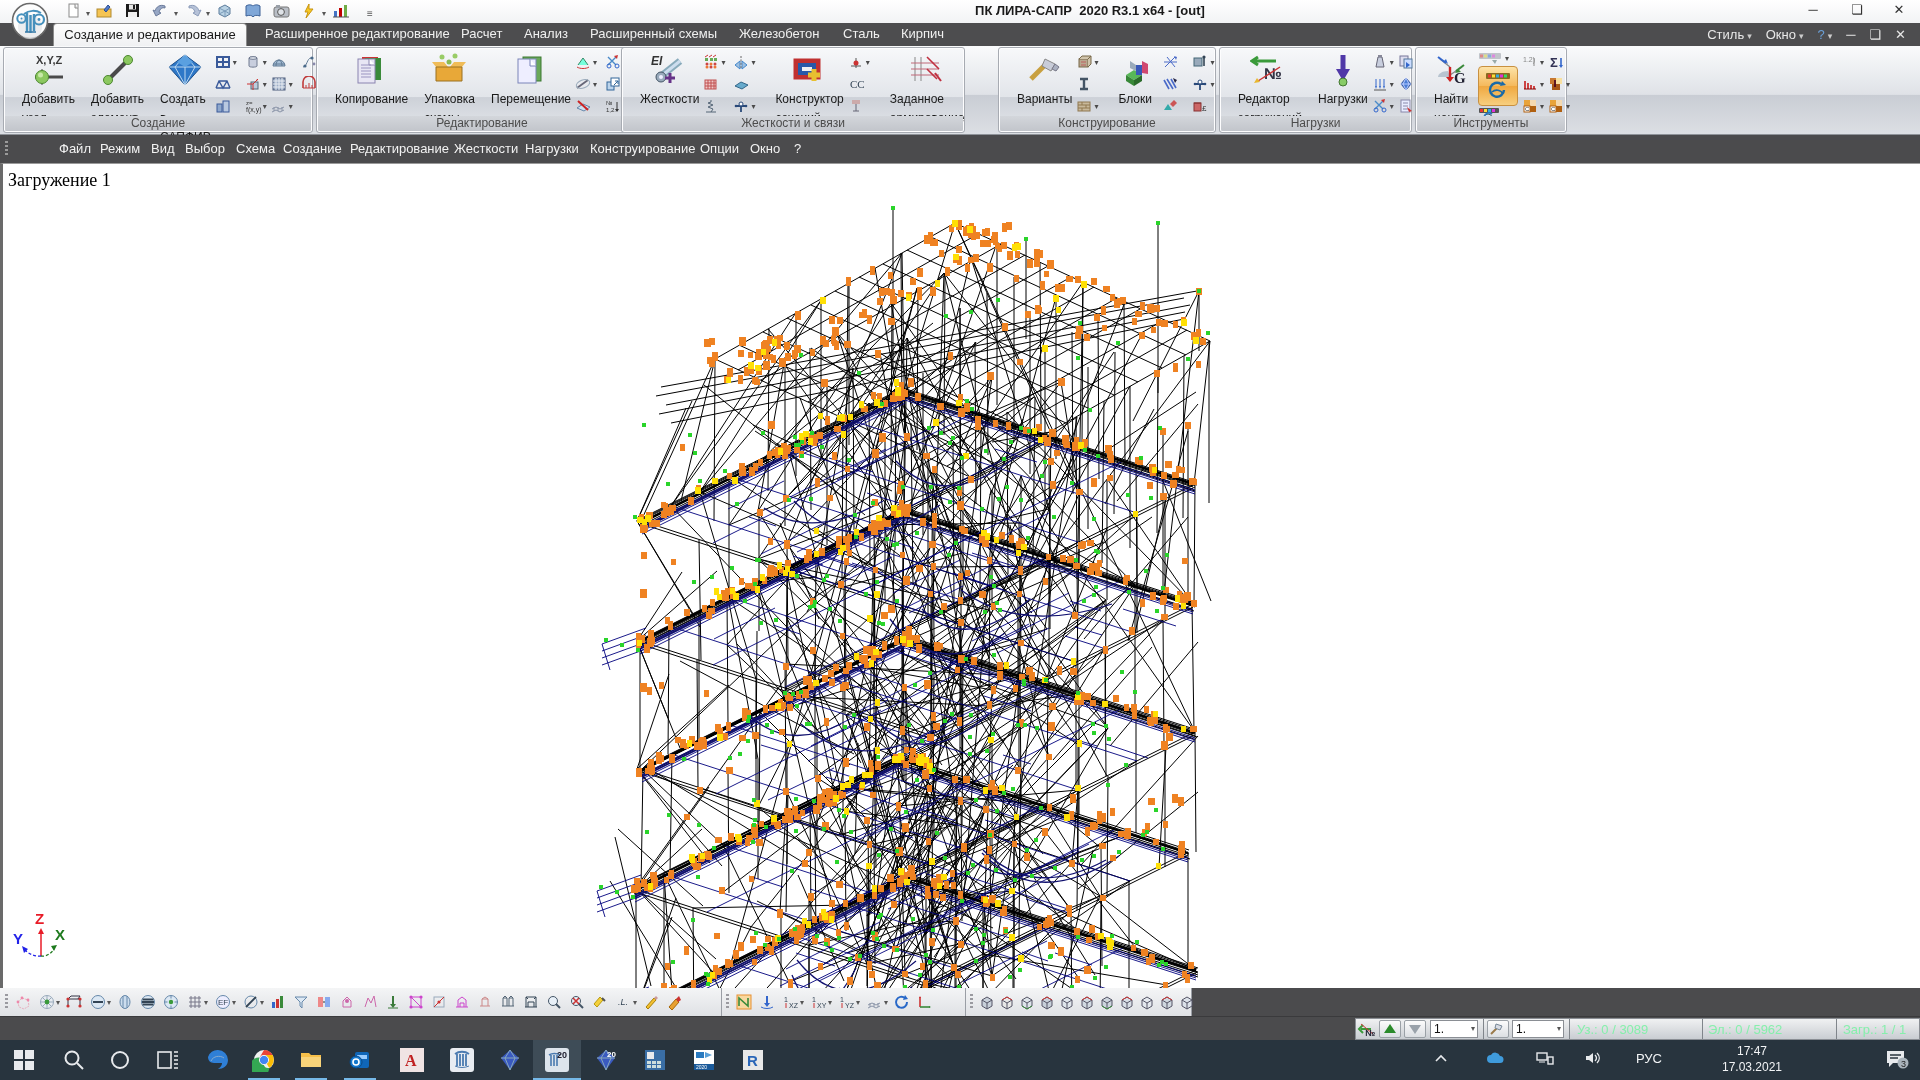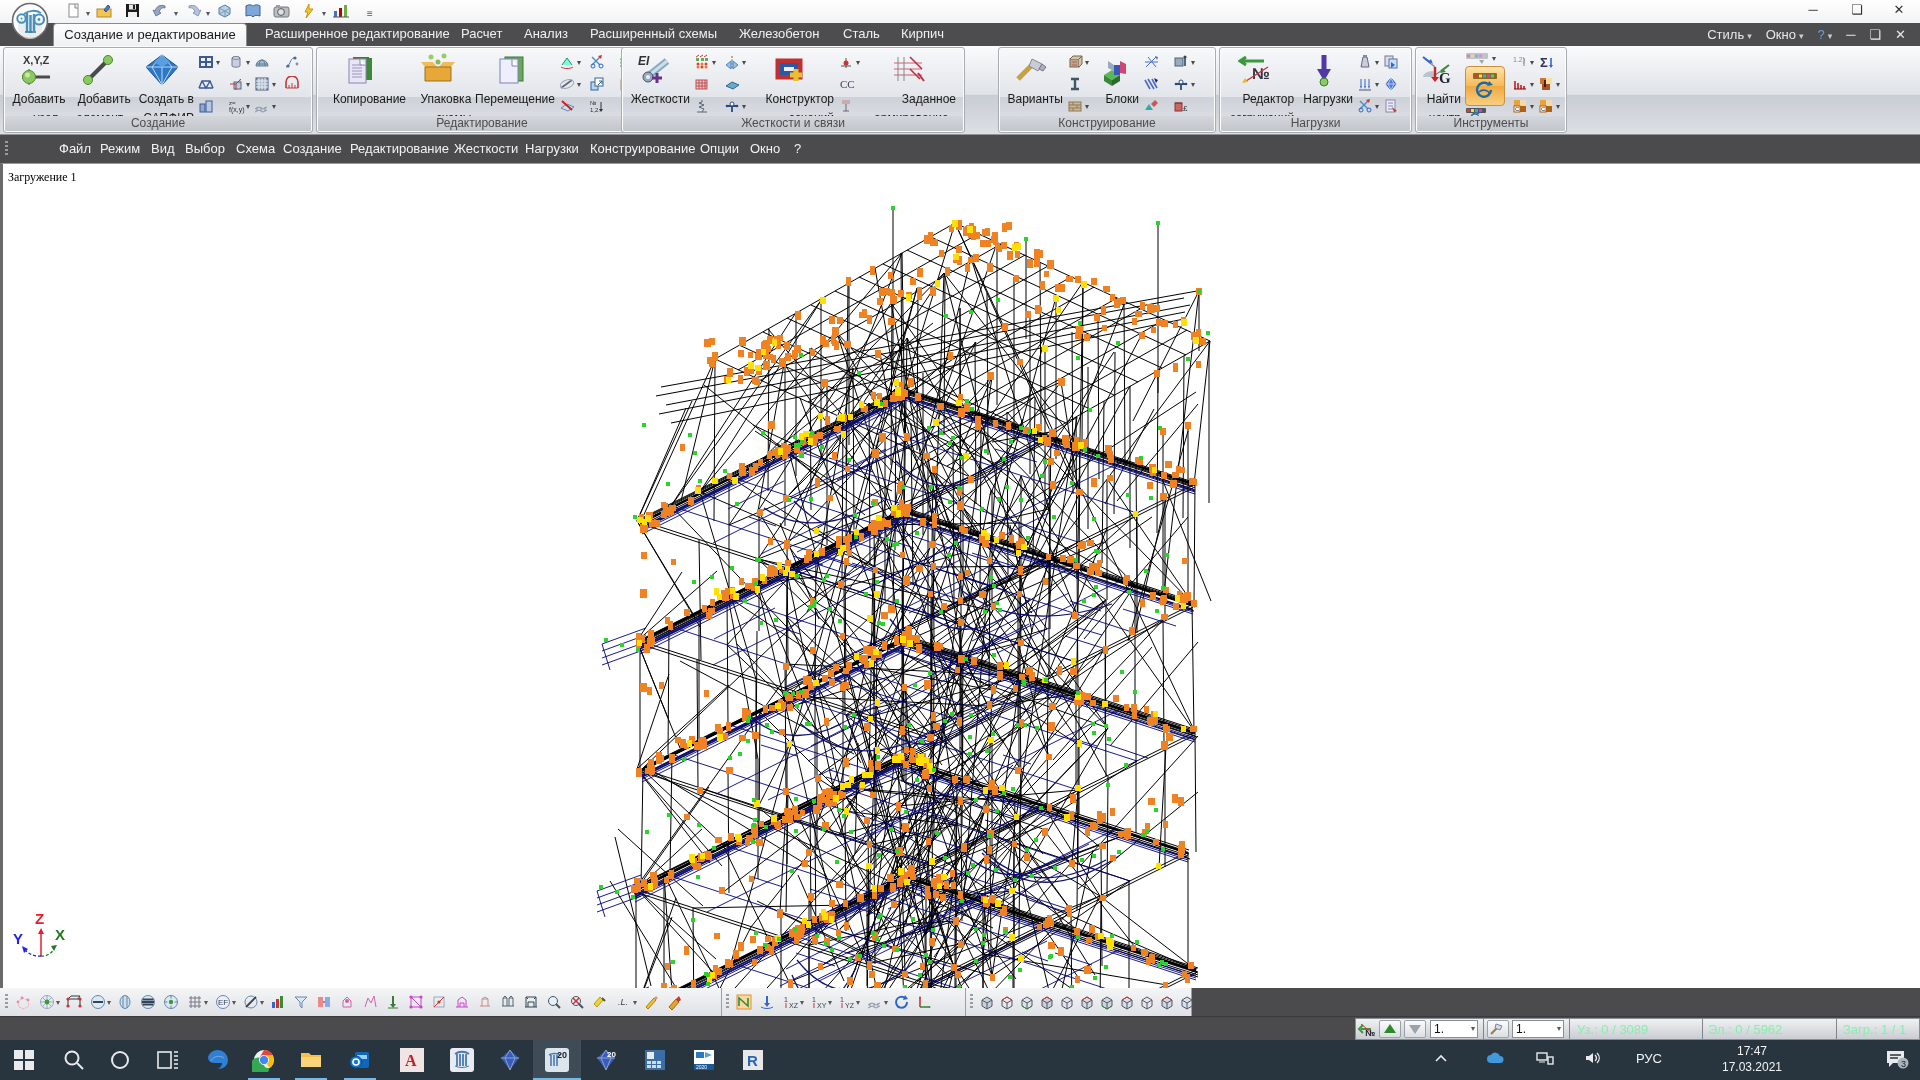--- a/index.html
+++ b/index.html
@@ -16,36 +16,36 @@
 .tab { position:absolute; top:3px; color:#f0f0f0; font-size:13px; }
 #activetab { position:absolute; left:53px; top:23px; width:194px; height:23px; background:linear-gradient(#fdfdfd,#f0f1f3); border-radius:4px 4px 0 0; border:1px solid #8a8a8a; border-bottom:none; text-align:center; font-size:13px; color:#1a1a1a; line-height:22px; z-index:5; }
 #tr_right { position:absolute; right:14px; top:4px; color:#e8e8e8; font-size:13px; }
 #tr_right b { font-weight:normal; margin-left:14px; }
 #tr_right .c { font-size:9px; color:#cccccc; margin-left:3px; }
 
 #ribbon { position:absolute; left:0; top:46px; width:1920px; height:89px; background:linear-gradient(#fafbfc,#dfe2e7 55%,#c9cdd4 56%,#dcdfe4); border-bottom:1px solid #8f9399; }
 .grp { position:absolute; top:1px; height:86px; border:1px solid #a7abb2; border-radius:3px; background:linear-gradient(#f7f8fa,#e2e5ea 58%,#cdd1d8 59%,#e0e3e8 92%,#d4d7dd); box-shadow:inset 0 0 0 1px #fdfdfe; }
 .ginner { position:absolute; left:2px; top:2px; right:2px; height:68px; display:flex; align-items:flex-start; }
 .glbl { position:absolute; left:1px; right:1px; bottom:1px; height:15px; text-align:center; font-size:12px; color:#4c4c4c; background:linear-gradient(#d3d6db,#c2c5cb); border-radius:0 0 2px 2px; line-height:15px; }
-.bigb { display:inline-block; text-align:right; padding-top:2px; height:68px; }
+.bigb { display:inline-block; text-align:left; padding-top:2px; height:68px;margin-left:16px; }
 .bicon { height:36px; display:flex; align-items:center; justify-content:center; }
 .blbl { font-size:12px; color:#1a1a1a; line-height:19px; margin-top:2px; }
 .car { font-size:8px; color:#4a4a4a; vertical-align:2px; margin-left:1px; }
 .car2 { font-size:8px; color:#4a4a4a; }
 .smc { display:inline-flex; flex-direction:column; margin-left:4px; margin-top:1px; }
 .smr { height:22px; display:flex; align-items:center; }
 .carph { width:9px; display:inline-block; }
 
 #menugap { position:absolute; left:0; top:135px; width:1920px; height:28px; background:#4b4b4d; }
 #menubar { position:absolute; left:0; top:139px; width:1920px; height:21px; }
 #menubar span { position:absolute; top:2px; color:#f2f2f2; font-size:13px;margin-left:42px; }
 #mdots { position:absolute; left:5px; top:141px; width:3px; height:16px; background-image:repeating-linear-gradient(#9a9a9a 0 2px, transparent 2px 4px); }
 
 #canvas { position:absolute; left:0; top:163px; width:1920px; height:825px; background:#ffffff; border-left:3px solid #6a6a6a; border-top:1px solid #9a9a9a; overflow:hidden; }
-#loadlbl { position:absolute; left:5px; top:6px; font-family:"Liberation Serif",serif; font-size:12px; color:#000; }
+#loadlbl { position:absolute; left:5px; top:6px; font-family:"Liberation Serif",serif; font-size:18px; color:#000; }
 #axes { position:absolute; left:10px; top:748px; }
 
 #btool { position:absolute; left:0; top:988px; width:1920px; height:28px; background:#4b4b4d; }
 #btool .bseg { position:absolute; top:0; height:28px; background:linear-gradient(#f4f5f6,#dfe1e5); border-right:1px solid #9a9ea5; }
 .bti { display:inline-flex; align-items:center; height:24px; padding:0 3px; }
 .bcar { font-size:8px; color:#555; margin-left:0px; }
 .bdots { position:absolute; top:6px; width:3px; height:16px; background-image:repeating-linear-gradient(#9a9aa0 0 2px, transparent 2px 4px); }
 #btool .tight .bti { padding:0 1.5px; }
 
 #sbar { position:absolute; left:0; top:1016px; width:1920px; height:24px; background:#4b4b4d; border-top:1px solid #3a3a3c; }
@@ -111,20 +111,21 @@
           </svg></span>
         <span style="color:#555;font-size:8px;margin:0 -5px 0 -7px">▾</span>
         <span class="qi"><svg width="18" height="16" viewBox="0 0 18 16">
             <rect x="2" y="8" width="3" height="6" fill="#4472c4"></rect>
             <rect x="7" y="5" width="3" height="9" fill="#c00000"></rect>
             <rect x="12" y="2" width="3" height="12" fill="#70ad47"></rect>
             <path d="M1 14h16" stroke="#555"></path>
           </svg></span>
         <span style="color:#555;font-size:10px;margin-left:6px">≡</span>
       </div>
+    <div id="ttext">ПК ЛИРА-САПР&nbsp; 2020 R3.1 x64 - [out]</div>
     <div class="wbtn" style="right:90px">─</div>
     <div class="wbtn" style="right:46px">❏</div>
     <div class="wbtn" style="right:4px">✕</div>
   </div>
   <div id="logo"><svg width="38" height="38" viewBox="0 0 38 38">
         <circle cx="19" cy="19" r="17.5" fill="#fdfdfd"></circle>
         <circle cx="19" cy="19" r="17.5" fill="none" stroke="#6a6a6a" stroke-width="1.6"></circle>
         <circle cx="19" cy="25" r="12" fill="#e4e6e8" opacity="0.7"></circle>
         <circle cx="10.5" cy="16.5" r="4.2" fill="none" stroke="#4690bc" stroke-width="2"></circle>
         <circle cx="10.5" cy="16.5" r="1" fill="#4690bc"></circle>

